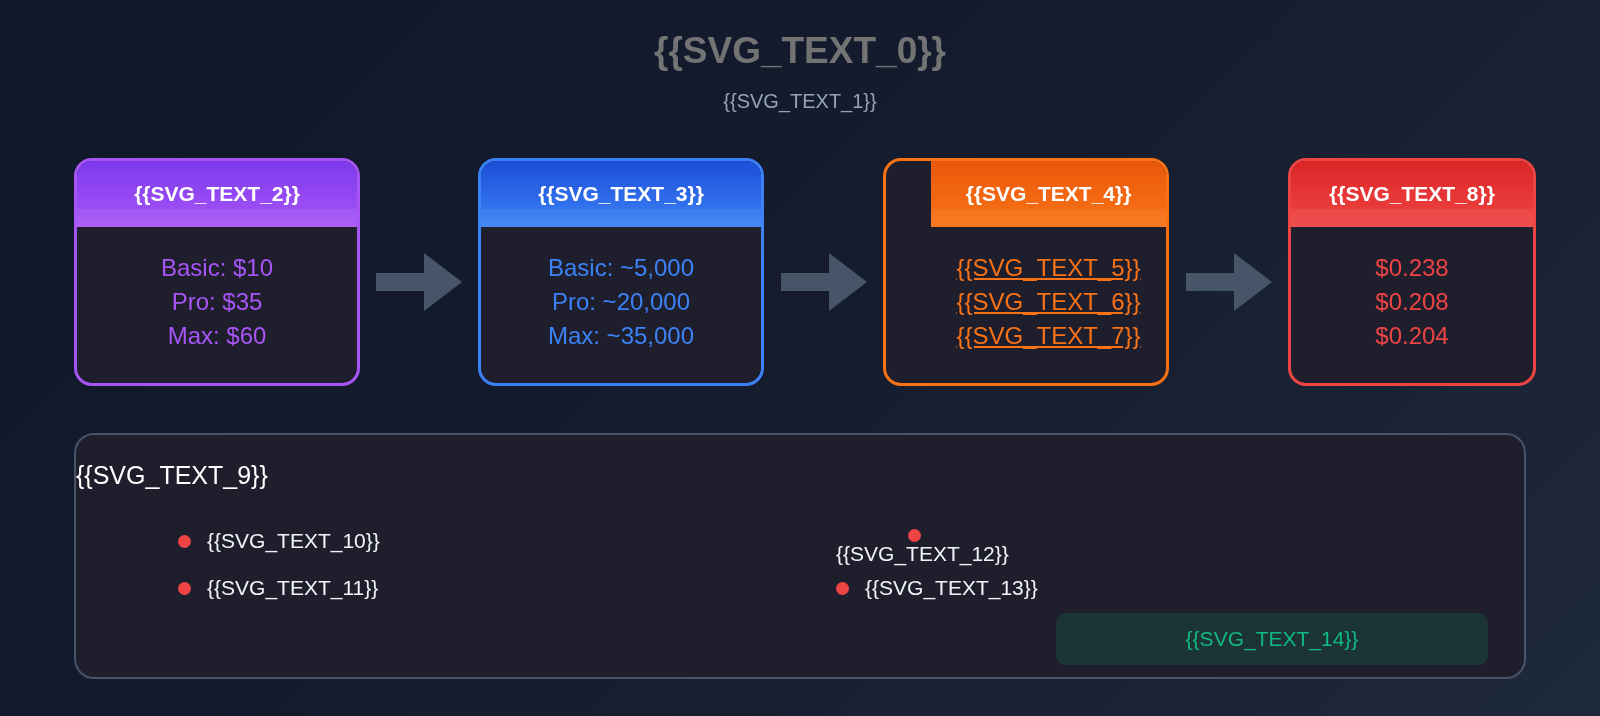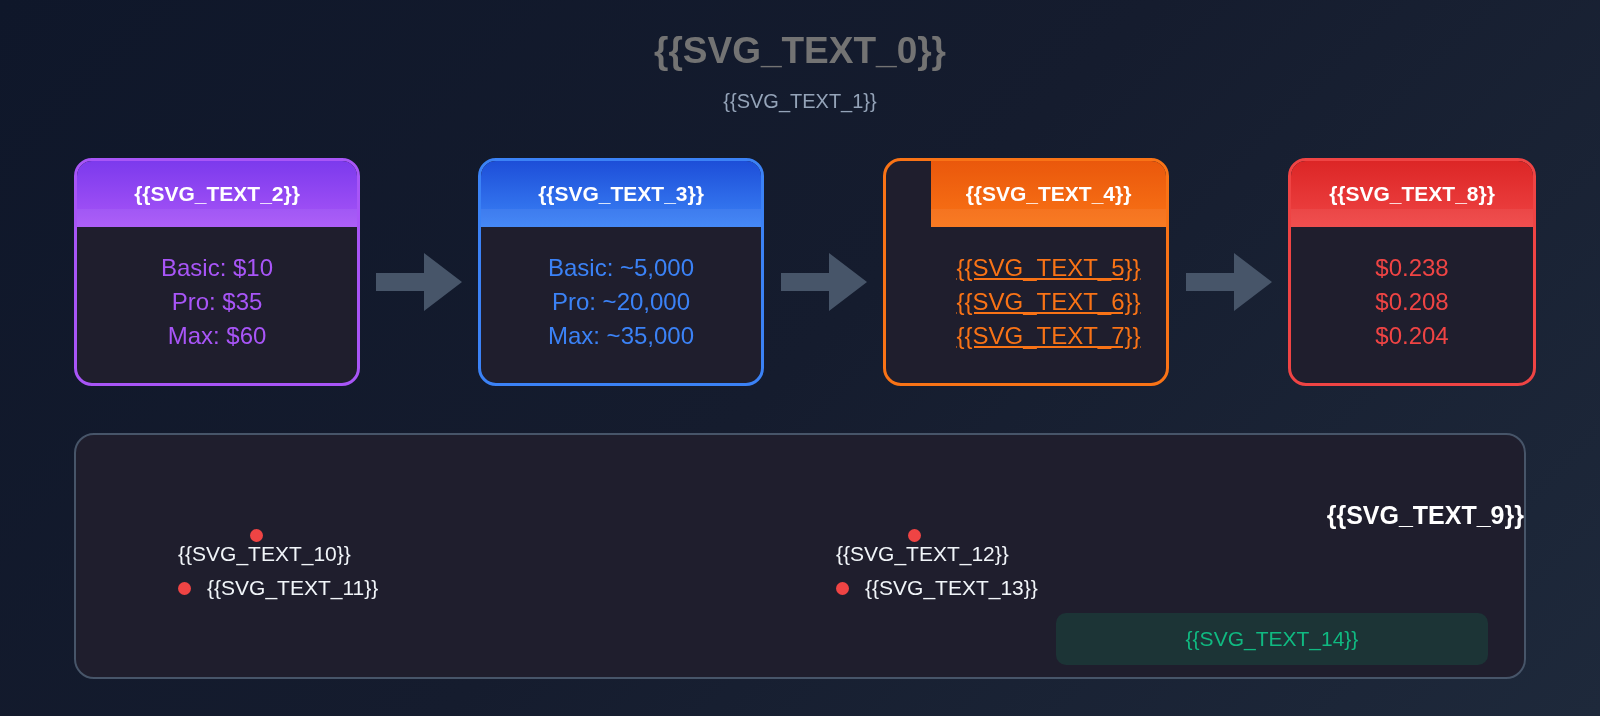--- a/index.html
+++ b/index.html
@@ -33,21 +33,21 @@
   .arrow {
     position: absolute; top: 253px; width: 86px; height: 58px;
   }
   .summary {
     position: absolute; left: 74px; top: 433px; width: 1452px; height: 246px;
     border: 2px solid #475569; border-radius: 20px; background: #1f1e2d;
     box-sizing: border-box;
   }
   .summary-title {
     position: absolute; left: 0; width: 100%; top: 26px;
-    text-align: right; color: #fff; font-weight: bold; font-size: 25px; margin-top: 40px;
+    text-align: left; color: #fff; font-weight: normal; font-size: 25px;
   }
   .bullet {
     position: absolute; display: flex; align-items: center;
     color: #f1f5f9; font-size: 21px;
   }
   .dot {
     width: 13px; height: 13px; border-radius: 50%; background: #ef4444;
     margin-right: 16px;
   }
   .result-box {
@@ -115,21 +115,21 @@
   <div class="card-body" style="color:#ef4444;">
     <div>$0.238</div>
     <div>$0.208</div>
     <div>$0.204</div>
   </div>
 </div>
 
 <div class="summary">
   <div class="summary-title">{{SVG_TEXT_9}}</div>
 
-  <div class="bullet" style="left:102px; top:94px;flex-direction:column;">
+  <div class="bullet" style="left:102px; top:94px;">
     <span class="dot"></span>
     <span>{{SVG_TEXT_10}}</span>
   </div>
   <div class="bullet" style="left:102px; top:141px;">
     <span class="dot"></span>
     <span>{{SVG_TEXT_11}}</span>
   </div>
   <div class="bullet" style="left:760px; top:94px;flex-direction:column;">
     <span class="dot"></span>
     <span>{{SVG_TEXT_12}}</span>

